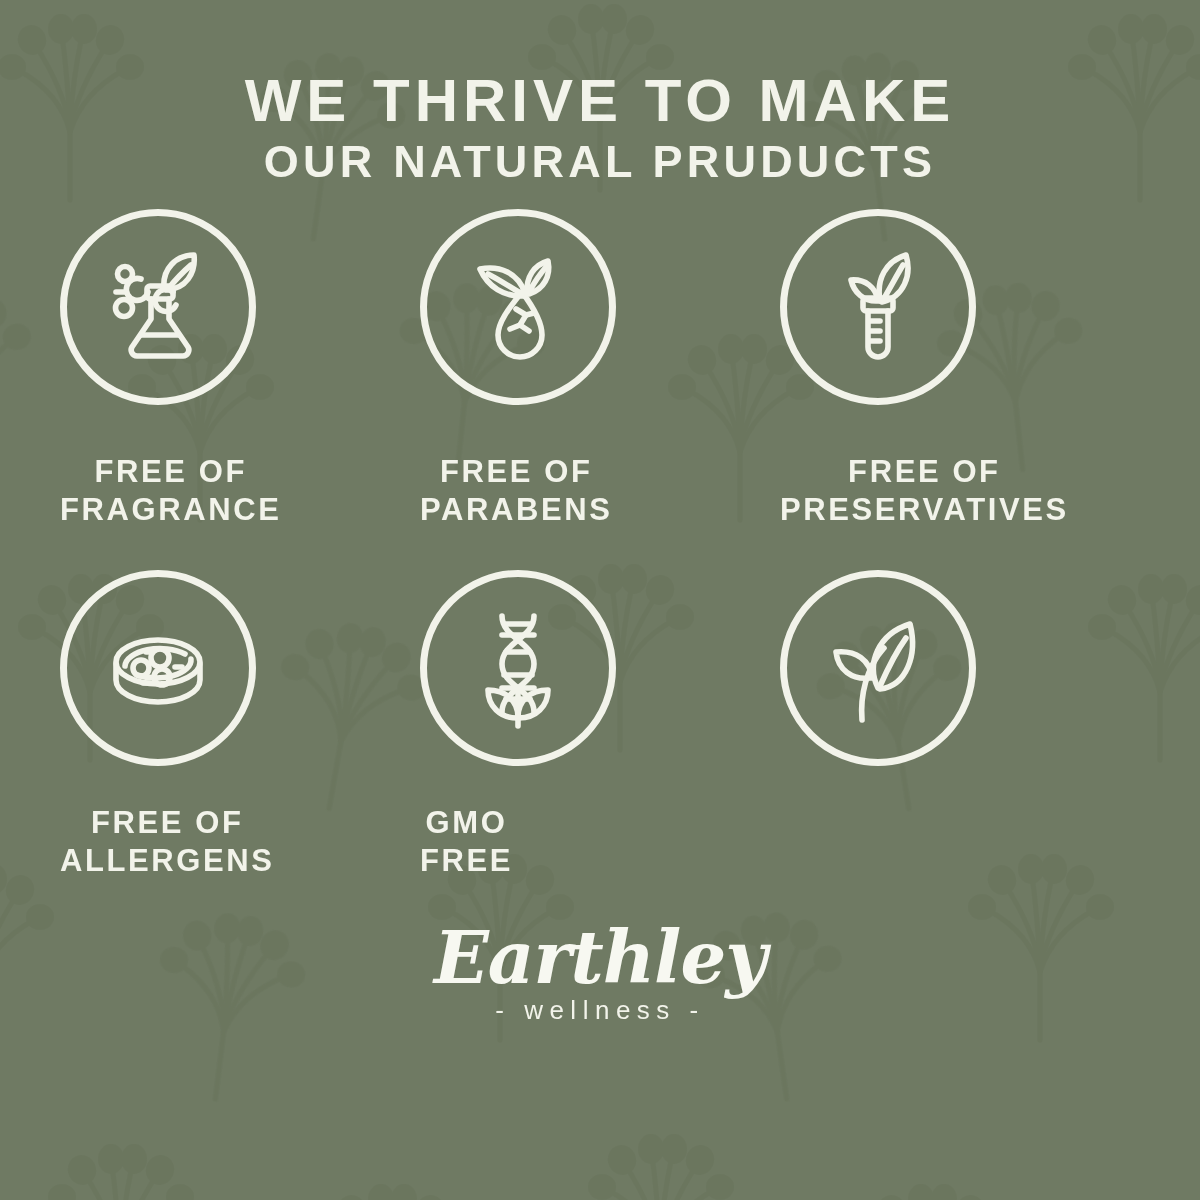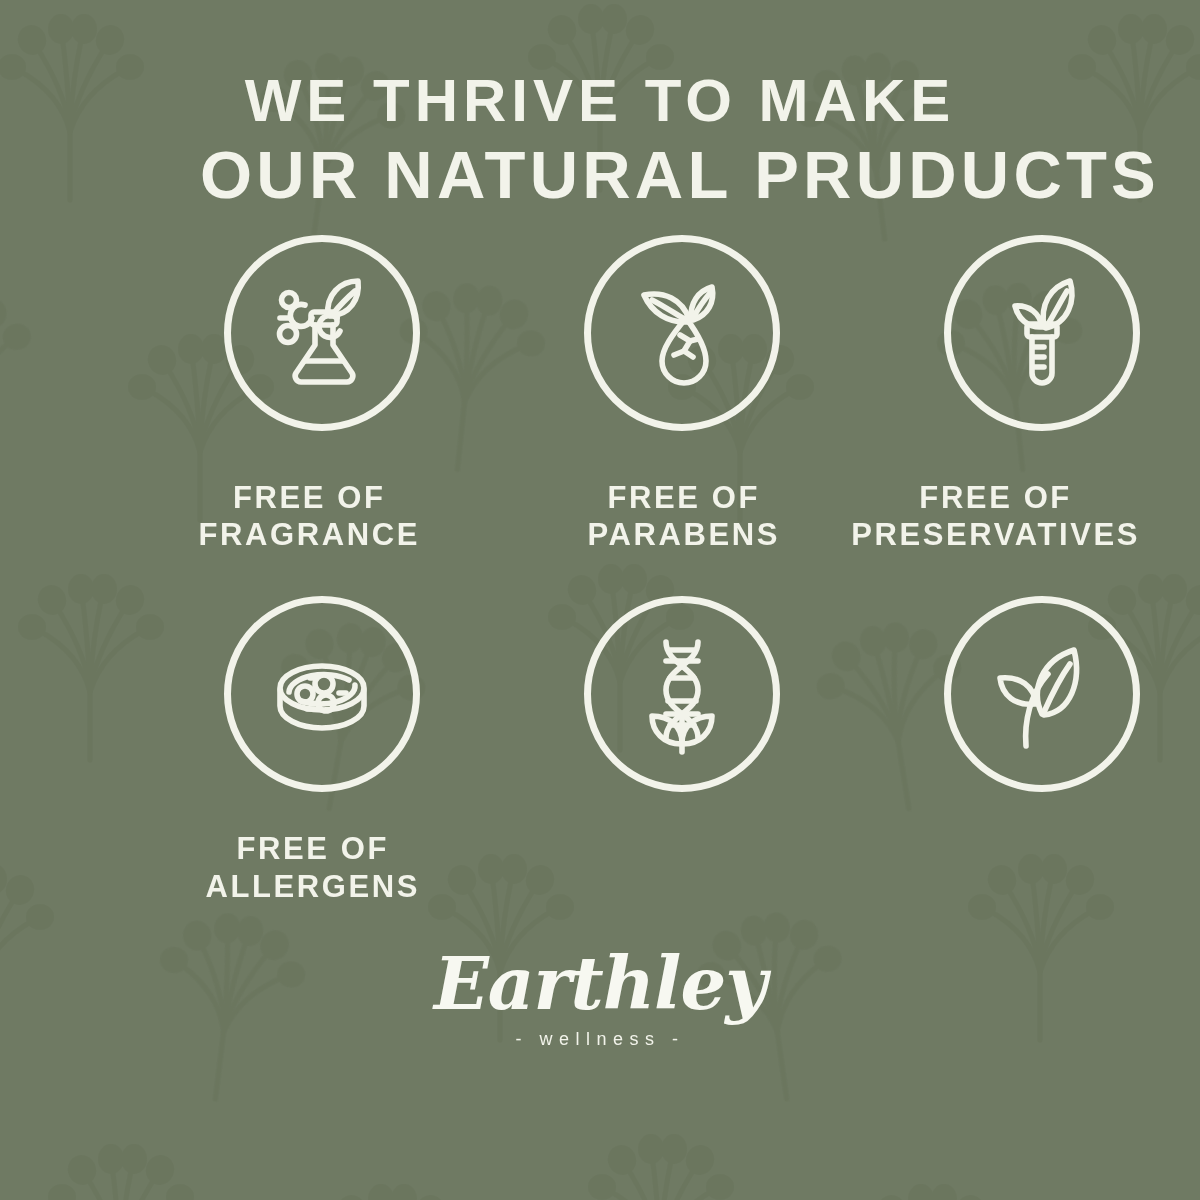--- a/index.html
+++ b/index.html
@@ -45,39 +45,38 @@
     letter-spacing: 5.0px;
     text-transform: uppercase;
     width: 1120px;
   }
   .headline .hl-line {
     display: block;
     white-space: nowrap;
   }
   .headline .hl-line-2 {
     letter-spacing: 4.2px;
-    font-size: 67px;
-    text-align: right;
+    font-size: 45px;
   }
 
   
   .grid {
     margin-top: 20px;
     width: 1080px;
     display: grid;
     grid-template-columns: repeat(3, 1fr);
     grid-template-rows: auto auto;
     row-gap: 42px;
     column-gap: 0px;
     justify-items: center;
   }
   .cell {
     display: flex;
     flex-direction: column;
-    align-items: flex-end;
+    align-items: flex-start;
     width: 100%;
   }
   .badge-ring {
     width: 196px;
     height: 196px;
     border-radius: 50%;
     border: 7px solid #f2f3ea;
     box-sizing: border-box;
     display: flex;
     align-items: center;
@@ -111,24 +110,24 @@
   .logo-word {
     color: #f7f8f1;
     font-family: "DejaVu Serif", serif;
     font-style: italic;
     font-weight: 700;
     font-size: 72px;
     line-height: 1;
     letter-spacing: -1px;
   }
   .logo-sub {
-    margin-top: 10px;
+    margin-top: 3px;
     color: #f2f3ea;
     font-family: "Liberation Sans", sans-serif;
-    font-size: 18px;
+    font-size: 26px;
     letter-spacing: 6.5px;
     line-height: 1;
   }
 </style>
 </head>
 <body>
 
 <div id="poster">
 
   <svg id="bg-pattern" viewBox="0 0 1200 1200" xmlns="http://www.w3.org/2000/svg" aria-hidden="true">
@@ -302,20 +301,22 @@
             <path d="M50 71 L78 71"></path>
             <path d="M48 84 L80 84"></path>
             <path d="M52 95 L76 95"></path>
 
             <path d="M64 86 L64 122"></path>
 
             <path d="M63 114 C 46 114, 34 102, 34 86 C 52 86, 64 97, 64 113 Z"></path>
             <path d="M65 114 C 82 114, 94 102, 94 86 C 76 86, 64 97, 64 113 Z"></path>
           </svg>
         </div>
+        <div class="cell-label">GMO
+FREE</div>
       </div>
 
       <div class="cell row2">
         <div class="badge-ring">
           <svg width="128" height="128" viewBox="0 0 128 128" fill="none" stroke="#f2f3ea" stroke-width="5.6" stroke-linecap="round" stroke-linejoin="round">
 
             <path d="M48 116 C 46 92, 52 64, 70 44"></path>
 
             <path d="M64 84 C 52 60, 64 30, 96 20 C 104 52, 92 82, 66 85 Z"></path>
             <path d="M66 82 C 74 64, 82 48, 92 34"></path>

